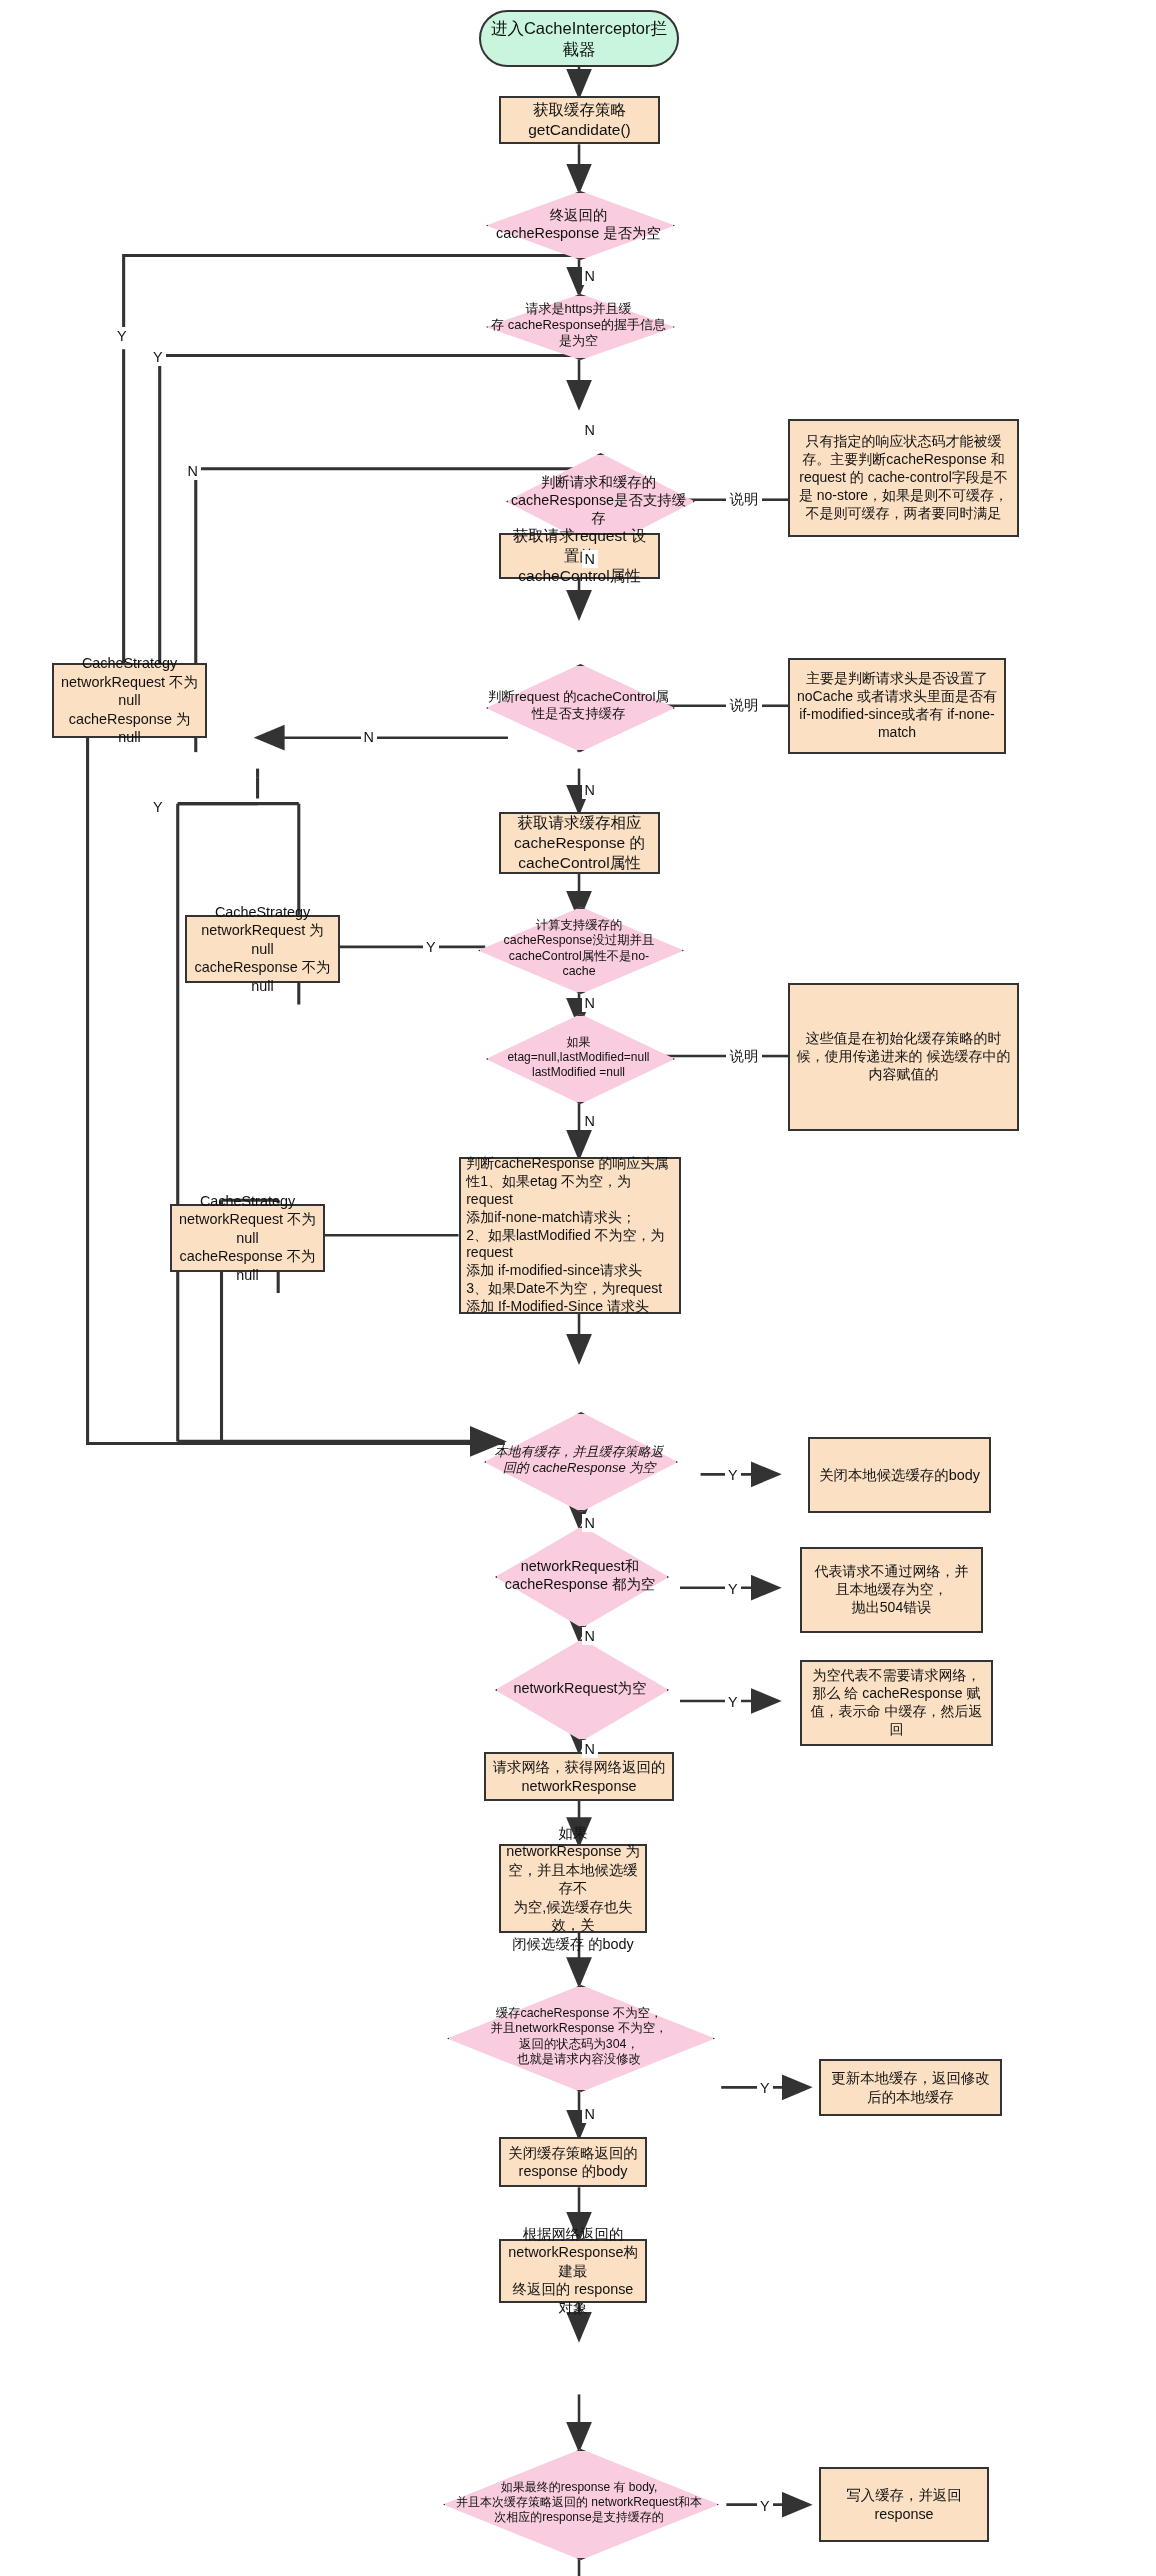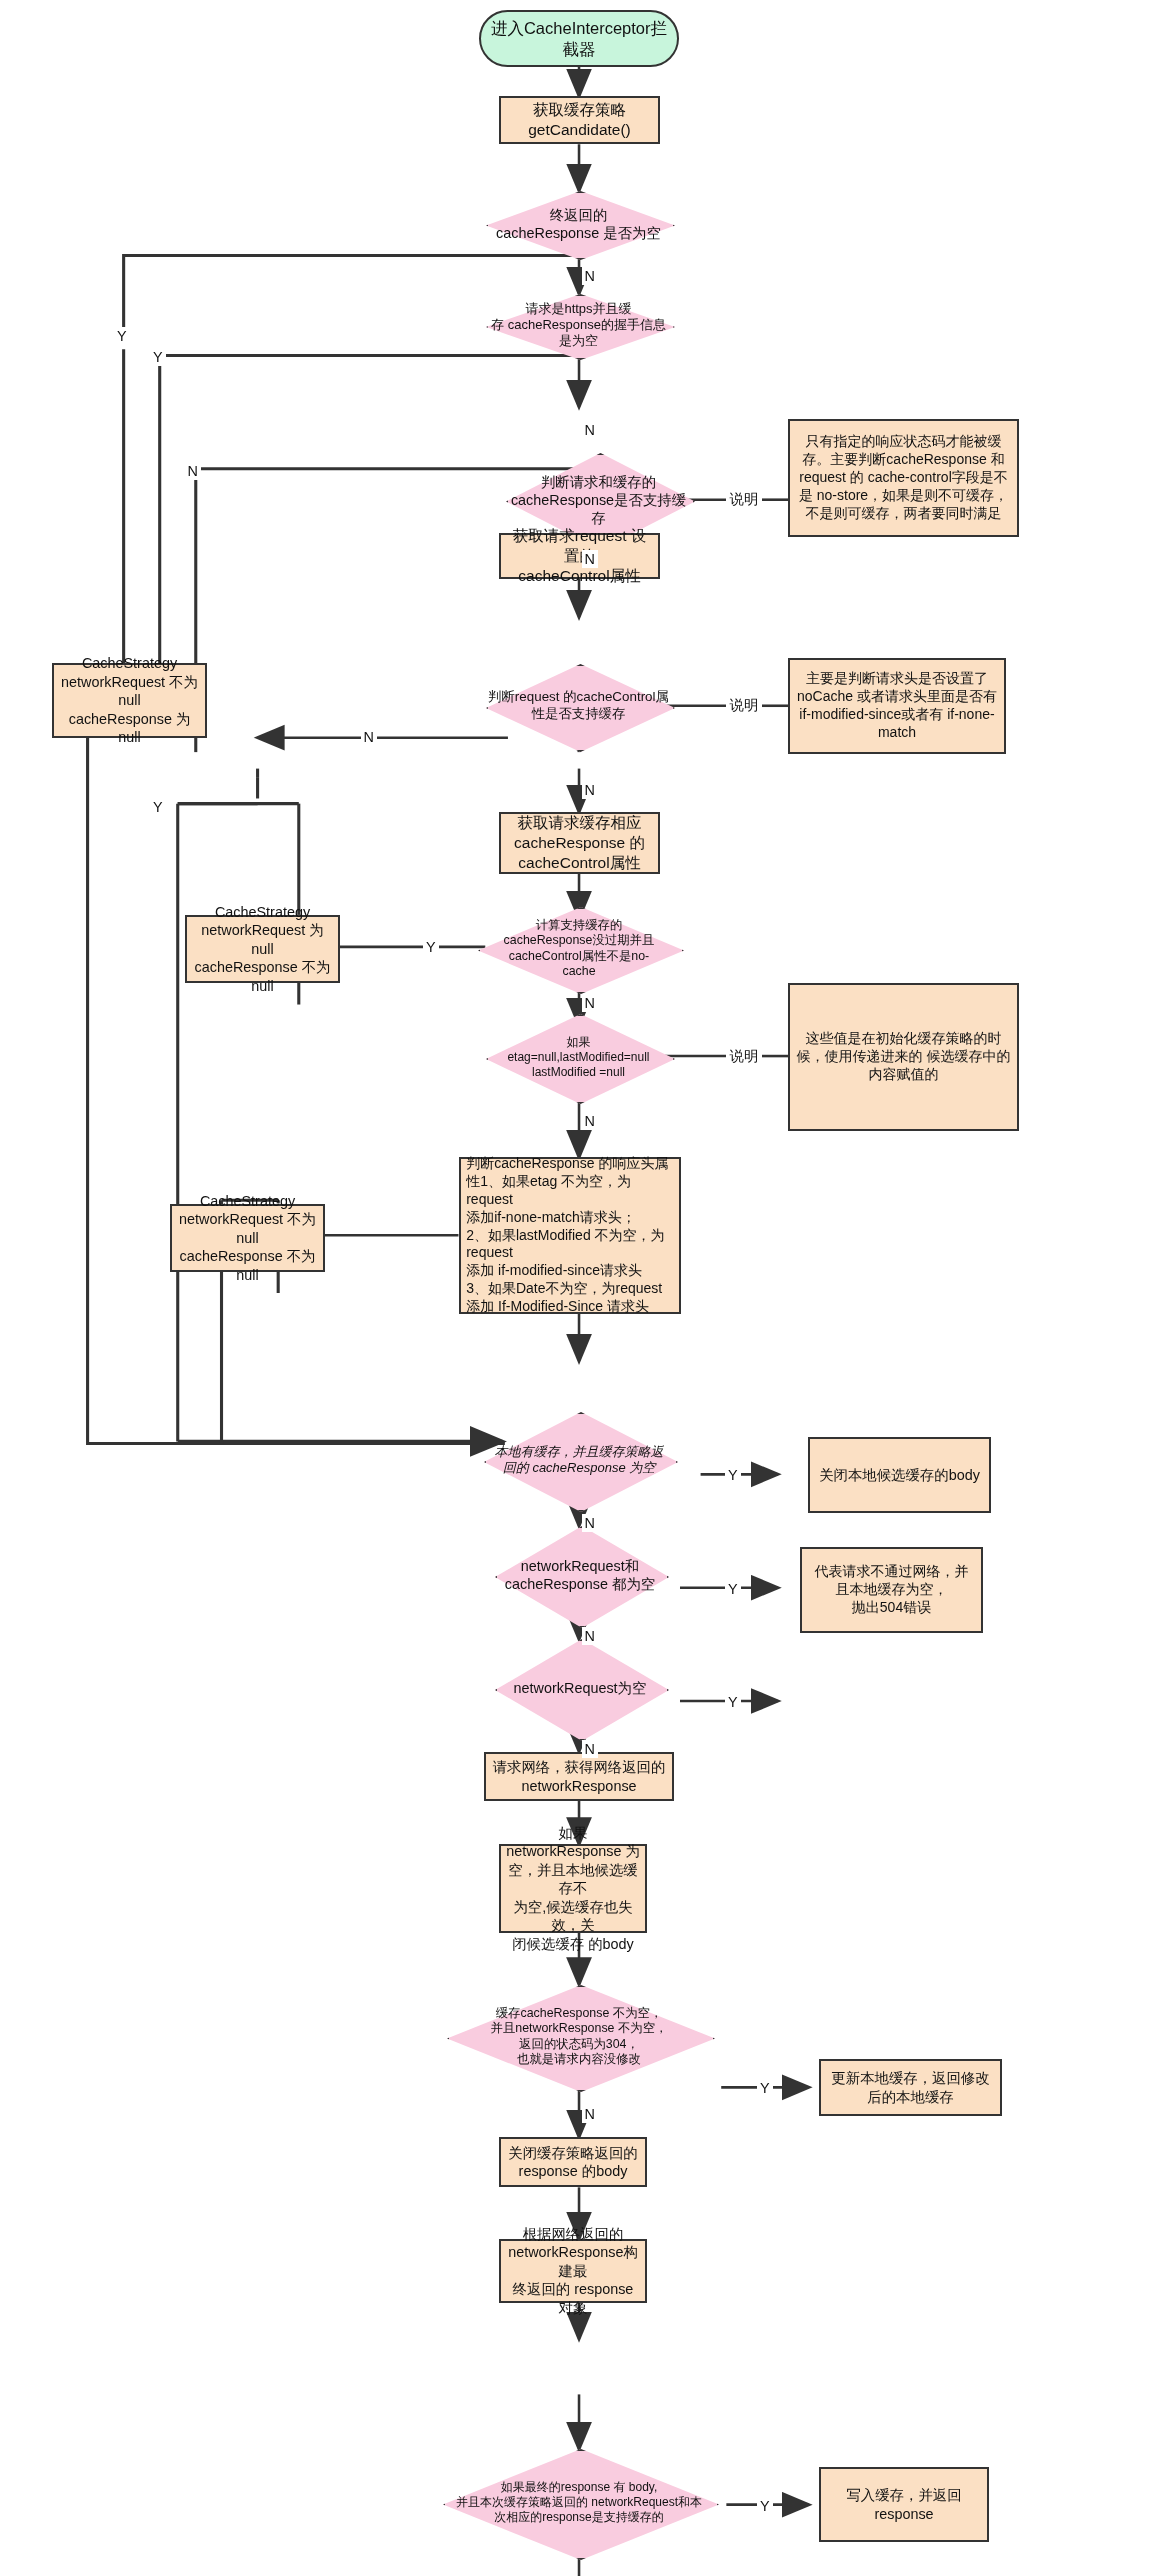--- a/index.html
+++ b/index.html
@@ -225,20 +225,25 @@
   <div class="node proc f27" style="left:800px;top:1547px;width:183px;height:86px;">
     <div class="tx" style="white-space:pre-line;">代表请求不通过网络，并
 且本地缓存为空，
 抛出504错误</div>
   </div>
 
   <div class="node dec f28" style="left:495px;top:1639px;width:170px;height:98px;">
     <div class="dshape"></div>
     <div class="tx">networkRequest为空</div>
   </div>
+  <div class="node proc f27" style="left:800px;top:1660px;width:193px;height:86px;">
+    <div class="tx">为空代表不需要请求网络，那么
+给 cacheResponse 赋值，表示命
+中缓存，然后返回</div>
+  </div>
 
   <div class="node proc f28" style="left:484px;top:1752px;width:190px;height:49px;">
     <div class="tx" style="white-space:pre-line;">请求网络，获得网络返回的
 networkResponse</div>
   </div>
 
   <div class="node proc f28" style="left:499px;top:1844px;width:148px;height:89px;">
     <div class="tx" style="white-space:pre-line;">如果networkResponse 为
 空，并且本地候选缓存不
 为空,候选缓存也失效，关

